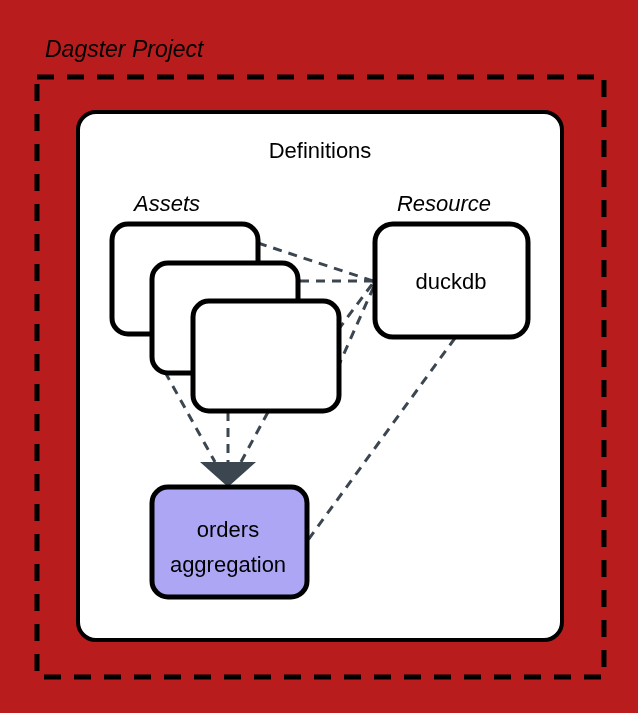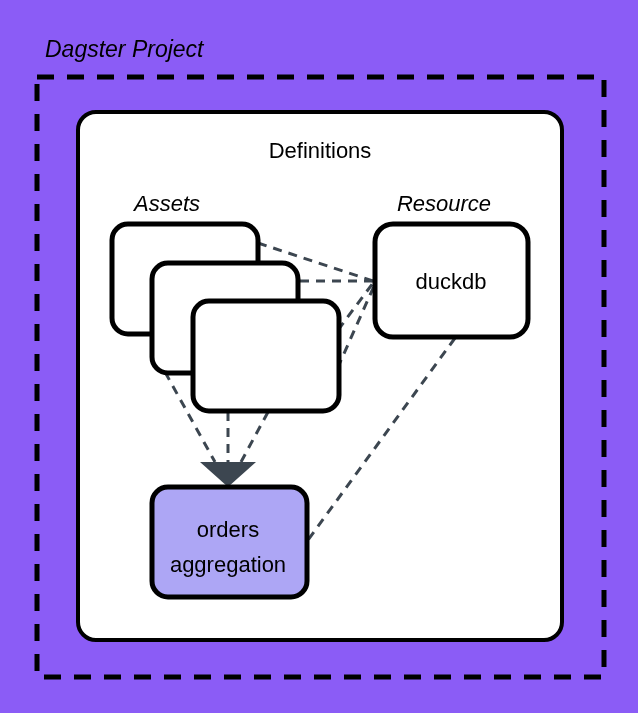--- a/index.html
+++ b/index.html
@@ -7,21 +7,21 @@
     padding: 0;
     background: #ffffff;
   }
   body {
     font-family: "Liberation Sans", sans-serif;
   }
   #canvas {
     position: relative;
     width: 638px;
     height: 713px;
-    background: #8b5cf6;
+    background: #b91c1c;
     overflow: hidden;
   }
   #diagram-svg {
     position: absolute;
     left: 0;
     top: 0;
     width: 638px;
     height: 713px;
   }
   .svg-text {

